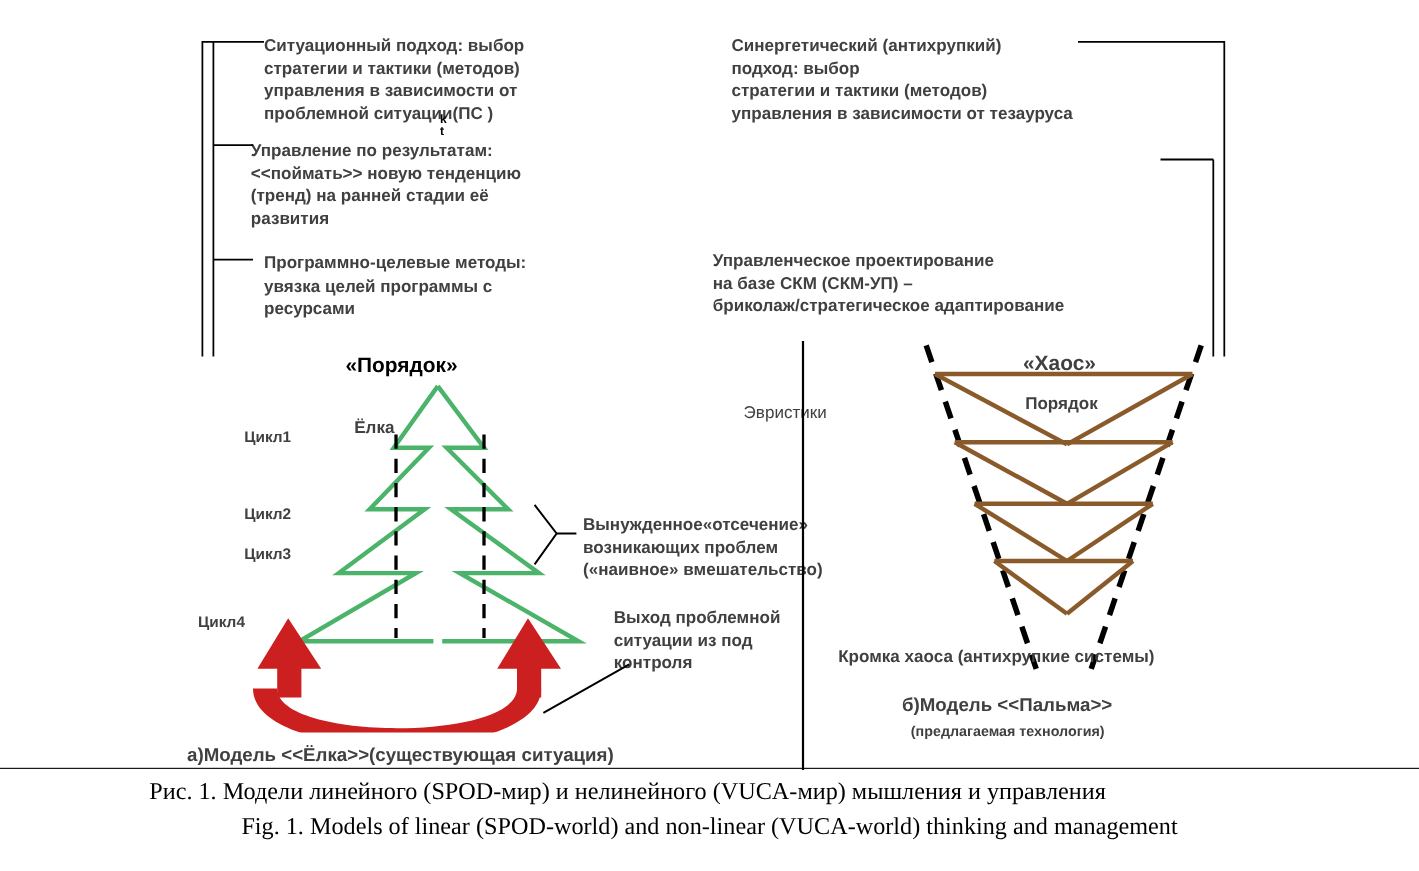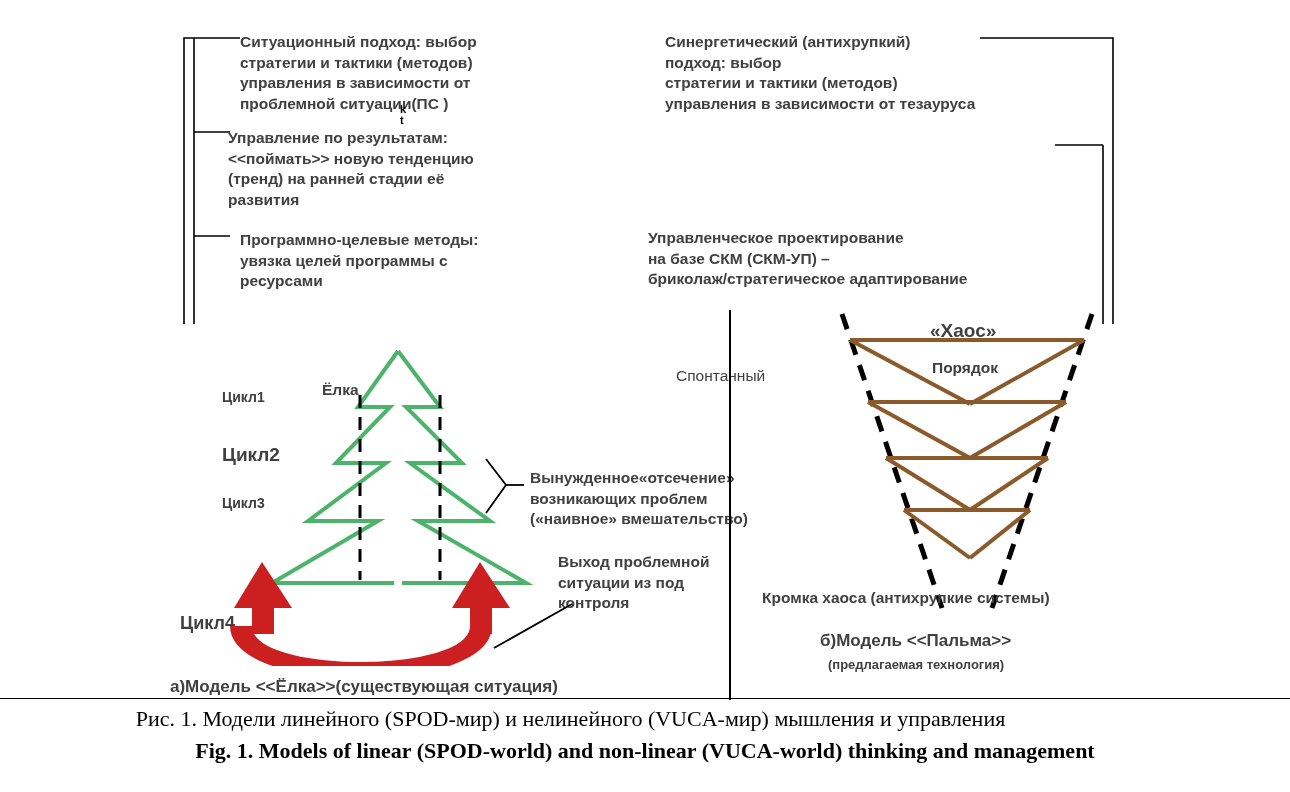--- a/index.html
+++ b/index.html
@@ -84,27 +84,28 @@
 бриколаж/стратегическое адаптирование</div>
 
   <svg class="abs" style="left:980px; top:28px;" width="140" height="300" viewBox="0 0 140 300">
     <g stroke="#000000" stroke-width="1.6" fill="none">
       <path d="M 0 10 L 133 10 L 133 296"></path>
       <path d="M 75 117 L 123 117"></path>
       <path d="M 123 117 L 123 296"></path>
     </g>
   </svg>
 
+  <div class="abs cap" style="left:255px; top:322px; width:220px; font-family:'Liberation Sans',sans-serif; font-size:19px; font-weight:bold;">«Порядок»</div>
 
   <div class="abs txt" style="left:322px; top:380px; width:90px;">Ёлка</div>
 
   <div class="abs txt" style="left:222px; top:388px; width:70px; font-size:14px;">Цикл1</div>
-  <div class="abs txt" style="left:222px; top:442px; width:70px; font-size:19px;">Цикл2</div>
+  <div class="abs txt" style="left:222px; top:458px; width:70px; font-size:14px;">Цикл2</div>
   <div class="abs txt" style="left:222px; top:494px; width:70px; font-size:14px;">Цикл3</div>
-  <div class="abs txt" style="left:180px; top:612px; width:70px; font-size:18px;">Цикл4</div>
+  <div class="abs txt" style="left:180px; top:556px; width:70px; font-size:14px;">Цикл4</div>
 
   <svg class="abs" style="left:250px; top:345px;" width="400" height="290" viewBox="0 0 400 290">
 
     <g stroke="#4bb46a" stroke-width="4" fill="none" stroke-linejoin="miter">
 
       <path d="M 148 6 L 108 62 L 140 62 L 86 118 L 136 118 L 58 176 L 128 176 L 22 238 L 144 238"></path>
 
       <path d="M 148 6 L 190 62 L 156 62 L 212 118 L 160 118 L 240 176 L 168 176 L 276 238 L 152 238"></path>
     </g>
 
@@ -140,21 +141,21 @@
 
       <path d="M 262 6 L 234 52 L 252 52 L 252 78 L 274 78 L 274 52 L 292 52 Z"></path>
 
       <path d="M 34 70 C 34 118 252 118 252 70 L 274 70 C 274 140 12 140 12 70 Z"></path>
     </g>
   </svg>
 
 
   <div class="abs txt" style="left:170px; top:676px; width:520px; font-size:17px;">а)Модель &lt;&lt;Ёлка&gt;&gt;(существующая ситуация)</div>
 
-  <div class="abs txt" style="left:676px; top:366px; width:140px; font-weight:normal;">Спонтанный</div>
+  <div class="abs txt" style="left:676px; top:366px; width:140px; font-weight:normal;">Эвристики</div>
 
   <div class="abs txt" style="left:930px; top:318px; width:140px; font-size:19px;">«Хаос»</div>
 
   <div class="abs txt" style="left:932px; top:358px; width:140px;">Порядок</div>
 
   <svg class="abs" style="left:820px; top:308px;" width="300" height="310" viewBox="0 0 300 310">
 
     <g stroke="#000000" stroke-width="5" fill="none" stroke-dasharray="16 11" stroke-linecap="butt">
       <path d="M 22 6 L 122 300"></path>
       <path d="M 272 6 L 172 300"></path>
@@ -181,15 +182,15 @@
   <div class="abs txt" style="left:820px; top:630px; width:340px; font-size:17px;">б)Модель &lt;&lt;Пальма&gt;&gt;</div>
   <div class="abs txt" style="left:828px; top:656px; width:340px; font-size:13px;">(предлагаемая технология)</div>
 
   <svg class="abs" style="left:728px; top:310px;" width="4" height="390" viewBox="0 0 4 390">
     <path d="M 2 0 L 2 390" stroke="#000000" stroke-width="2"></path>
   </svg>
 
   <div class="abs divider" style="left:0px; top:698px; width:1290px;"></div>
 
   <div class="abs cap" style="left:0px; top:706px; width:1141px;">Рис. 1. Модели линейного (SPOD-мир) и нелинейного (VUCA-мир) мышления и управления</div>
-  <div class="abs cap" style="left:0px; top:738px; width:1290px;font-weight:bold;">Fig. 1. Models of linear (SPOD-world) and non-linear (VUCA-world) thinking and management</div>
+  <div class="abs cap" style="left:0px; top:738px; width:1290px;">Fig. 1. Models of linear (SPOD-world) and non-linear (VUCA-world) thinking and management</div>
 
 </div>
 
 </body></html>

